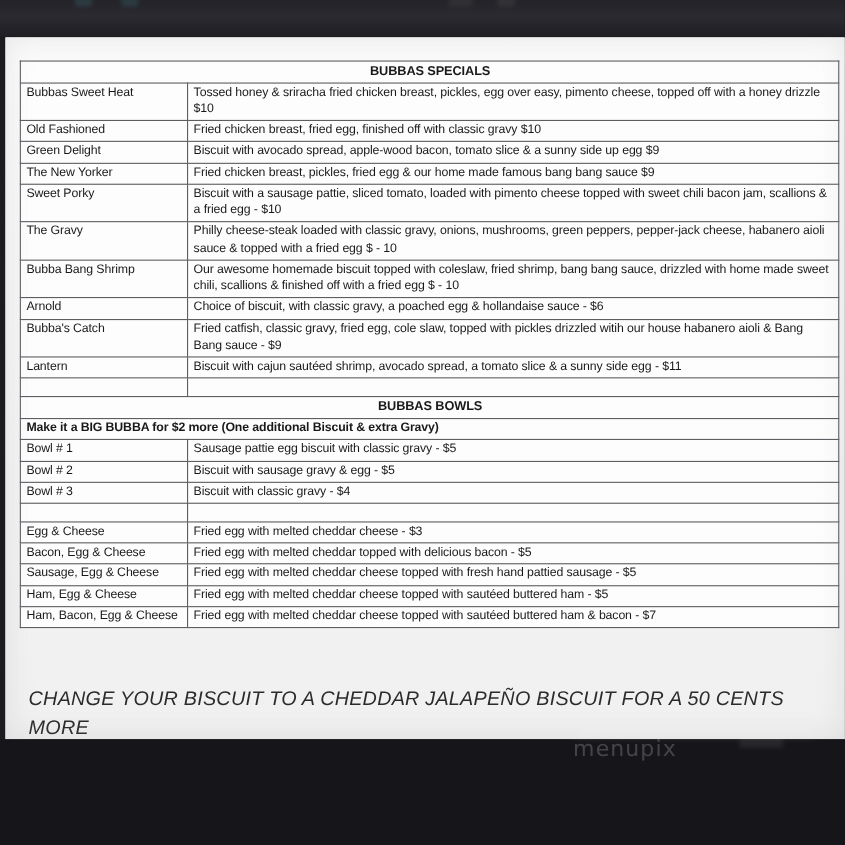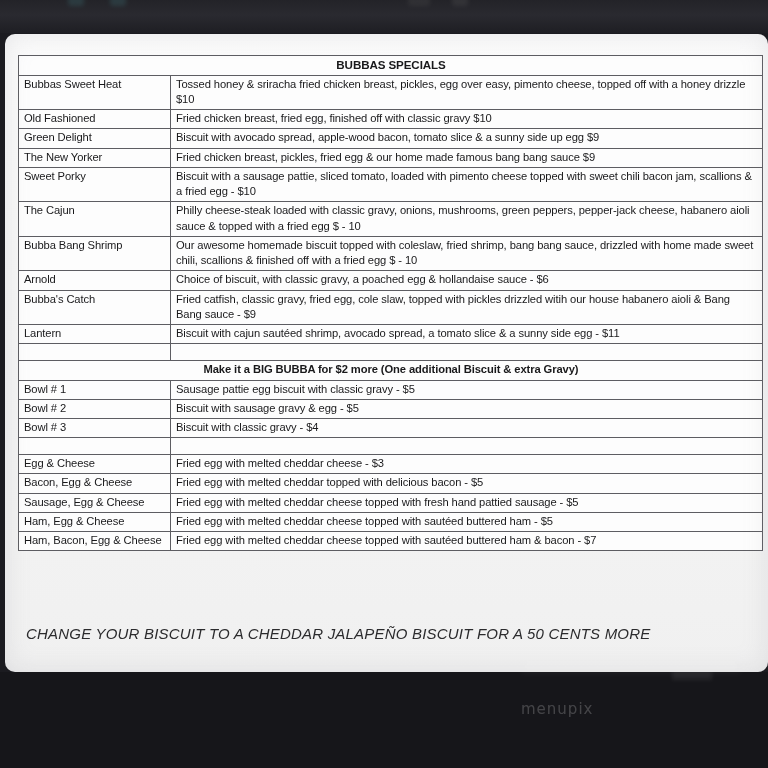--- a/index.html
+++ b/index.html
@@ -46,21 +46,20 @@
   
   #sheet {
     position: absolute;
     left: 5px;
     top: 34px;
     width: 763px;
     height: 638px;
     background: #f7f7f7;
     background-image: linear-gradient(180deg,#fbfbfb 0%, #f4f4f4 60%, #f0f0f0 100%);
     overflow: hidden;
-    border-radius: 10px;
   }
   #sheet::after{
     content:"";
     position:absolute; left:0; top:0; right:0; bottom:0;
     box-shadow: inset 0 0 26px rgba(140,140,150,0.18);
     pointer-events:none;
   }
   table.menu {
     position: absolute;
     left: 13px;
@@ -86,46 +85,45 @@
   td.desc { }
   td.section {
     text-align: center;
     font-weight: bold;
     letter-spacing: 0.25px;
     font-size: 11.6px;
     padding-top: 2px;
     padding-bottom: 2px;
   }
   td.subsection {
-    text-align: center;
     font-weight: bold;
     font-size: 11.2px;
     padding-top: 1px;
     padding-bottom: 1px;
   }
   tr.spacer td { height: 13px; }
 
   #footnotes {
     position: absolute;
     left: 21px;
     top: 589px;
     width: 700px;
     font-style: italic;
-    font-size: 15px;
+    font-size: 18px;
     line-height: 1.42;
     color: #2b2b2d;
     letter-spacing: 0.2px;
   }
   #watermark {
     position: absolute;
     left: 521px;
-    top: 700px;
+    top: 668px;
     width: 200px;
     text-align: left;
-    font-size: 15px;
+    font-size: 20px;
     letter-spacing: 1px;
     color: rgba(255,255,255,0.20);
     font-family: "DejaVu Sans", sans-serif;
   }
   #wm-ghost {
     position: absolute;
     left: 521px;
     top: 655px;
     width: 220px;
     height: 18px;
@@ -181,21 +179,21 @@
         </tr>
         <tr>
           <td class="name">The New Yorker</td>
           <td class="desc">Fried chicken breast, pickles, fried egg &amp; our home made famous bang bang sauce $9</td>
         </tr>
         <tr>
           <td class="name">Sweet Porky</td>
           <td class="desc">Biscuit with a sausage pattie, sliced tomato, loaded with pimento cheese topped with sweet chili bacon jam, scallions &amp; a fried egg - $10</td>
         </tr>
         <tr>
-          <td class="name">The Cajun</td>
+          <td class="name">The Gravy</td>
           <td class="desc">Philly cheese-steak loaded with classic gravy, onions, mushrooms, green peppers, pepper-jack cheese, habanero aioli sauce &amp; topped with a fried egg $ - 10</td>
         </tr>
         <tr>
           <td class="name">Bubba Bang Shrimp</td>
           <td class="desc">Our awesome homemade biscuit topped with coleslaw, fried shrimp, bang bang sauce, drizzled with home made sweet chili, scallions &amp; finished off with a fried egg $ - 10</td>
         </tr>
         <tr>
           <td class="name">Arnold</td>
           <td class="desc">Choice of biscuit, with classic gravy, a poached egg &amp; hollandaise sauce  - $6</td>
         </tr>
@@ -206,20 +204,23 @@
         <tr>
           <td class="name">Lantern</td>
           <td class="desc">Biscuit with cajun sautéed shrimp, avocado spread, a tomato slice &amp; a sunny side egg  - $11</td>
         </tr>
 
         <tr class="spacer">
           <td></td>
           <td></td>
         </tr>
 
+        <tr>
+          <td class="section" colspan="2">BUBBAS BOWLS</td>
+        </tr>
         <tr>
           <td class="subsection" colspan="2">Make it a BIG BUBBA for $2 more (One additional Biscuit &amp; extra Gravy)</td>
         </tr>
 
         <tr>
           <td class="name">Bowl # 1</td>
           <td class="desc">Sausage pattie egg biscuit with classic gravy -  $5</td>
         </tr>
         <tr>
           <td class="name">Bowl # 2</td>

